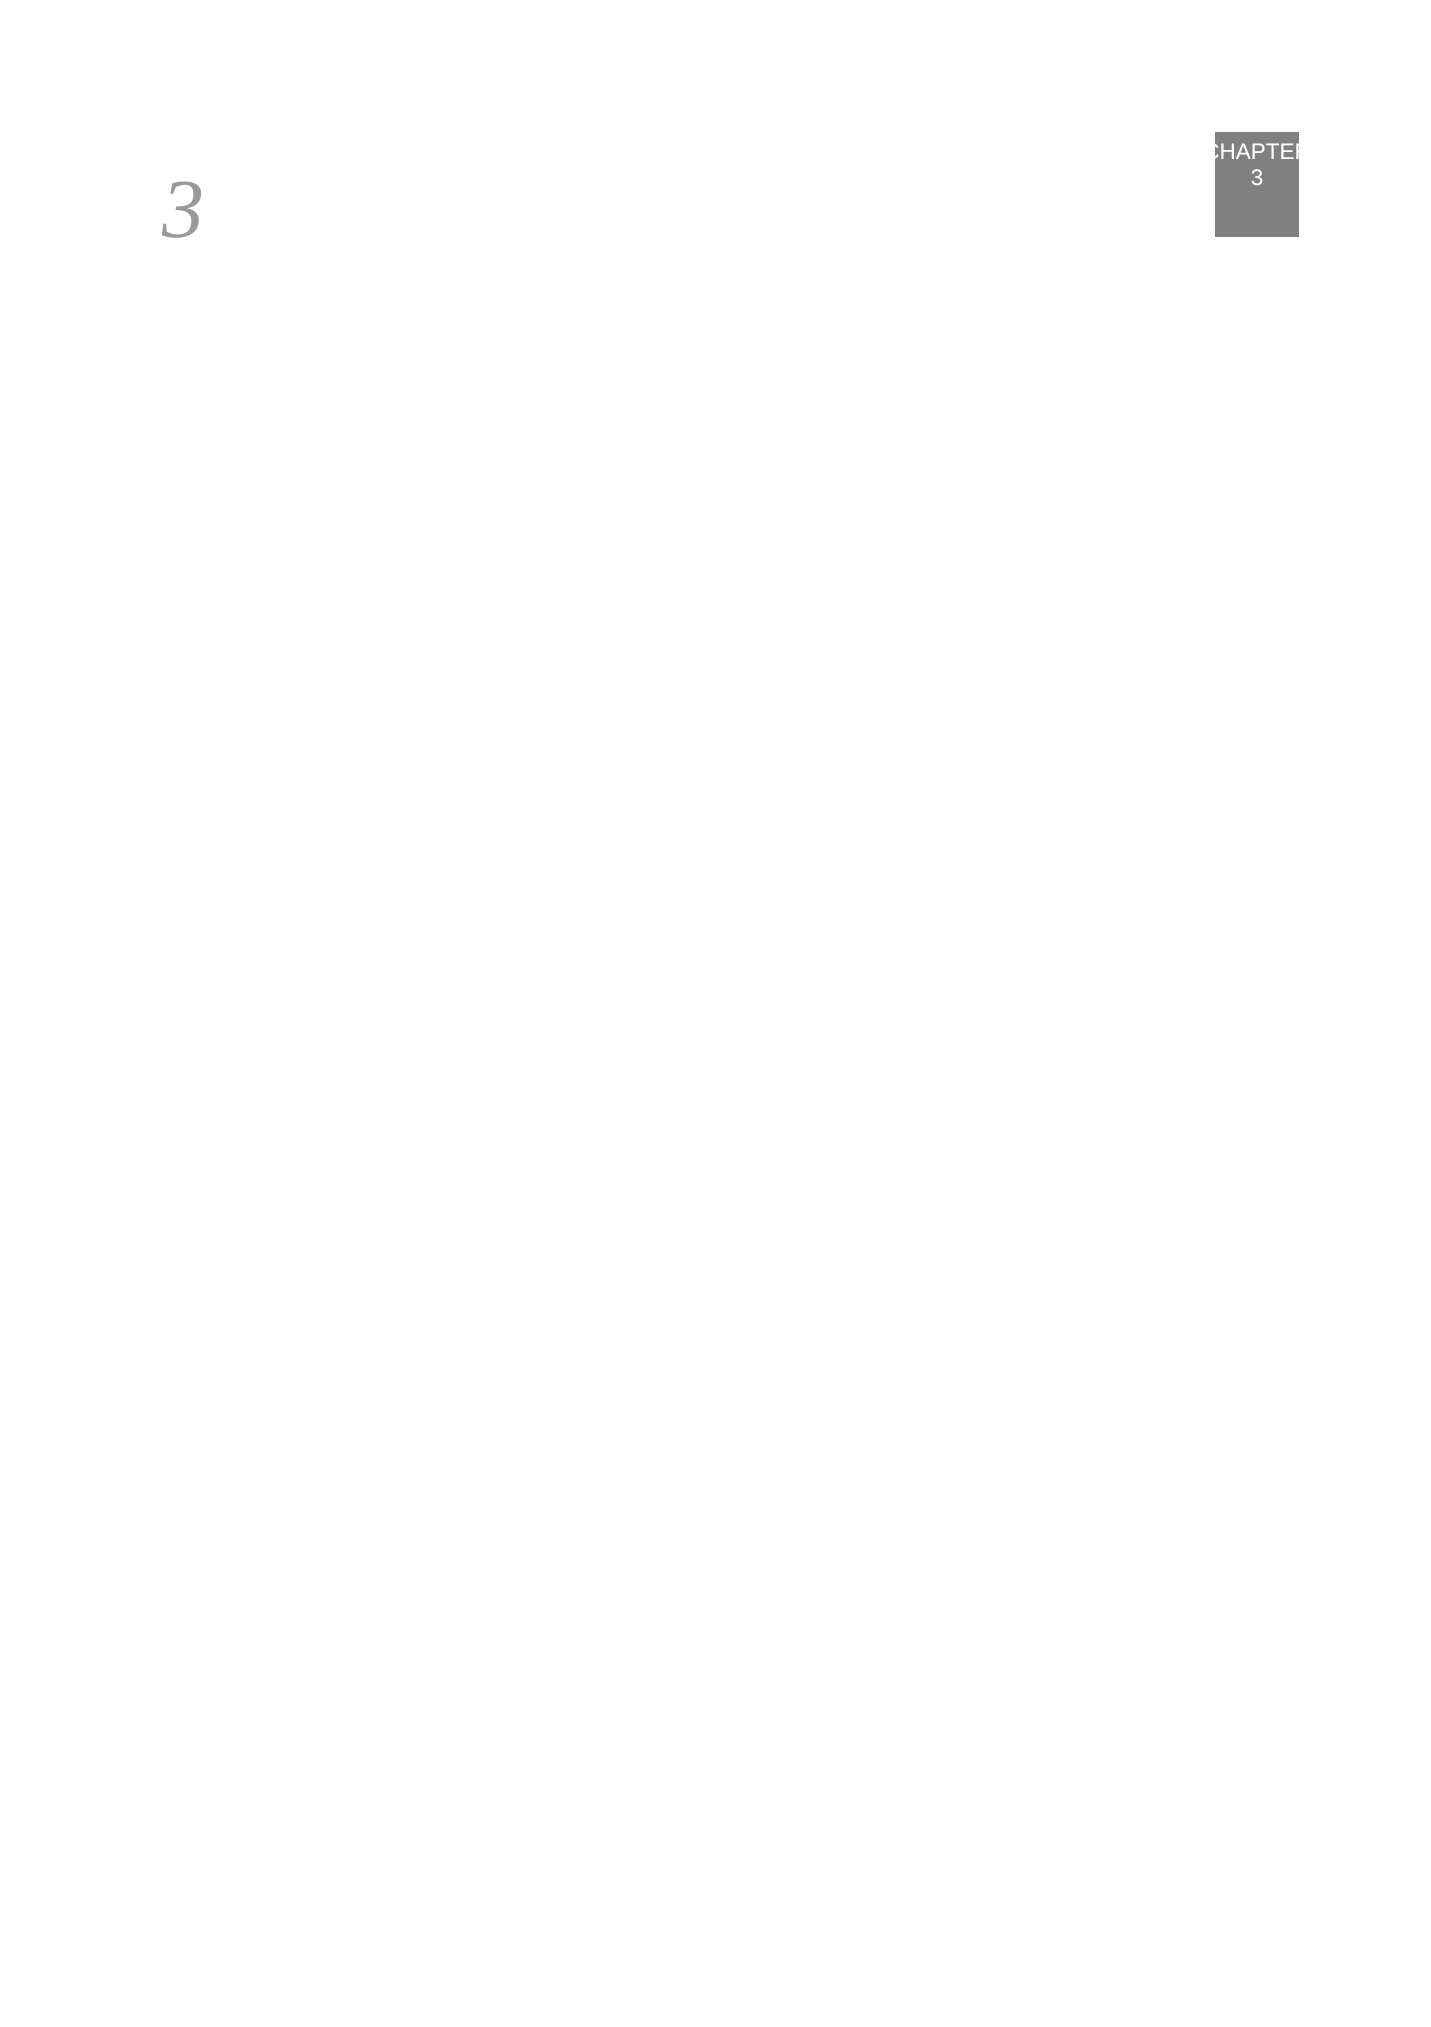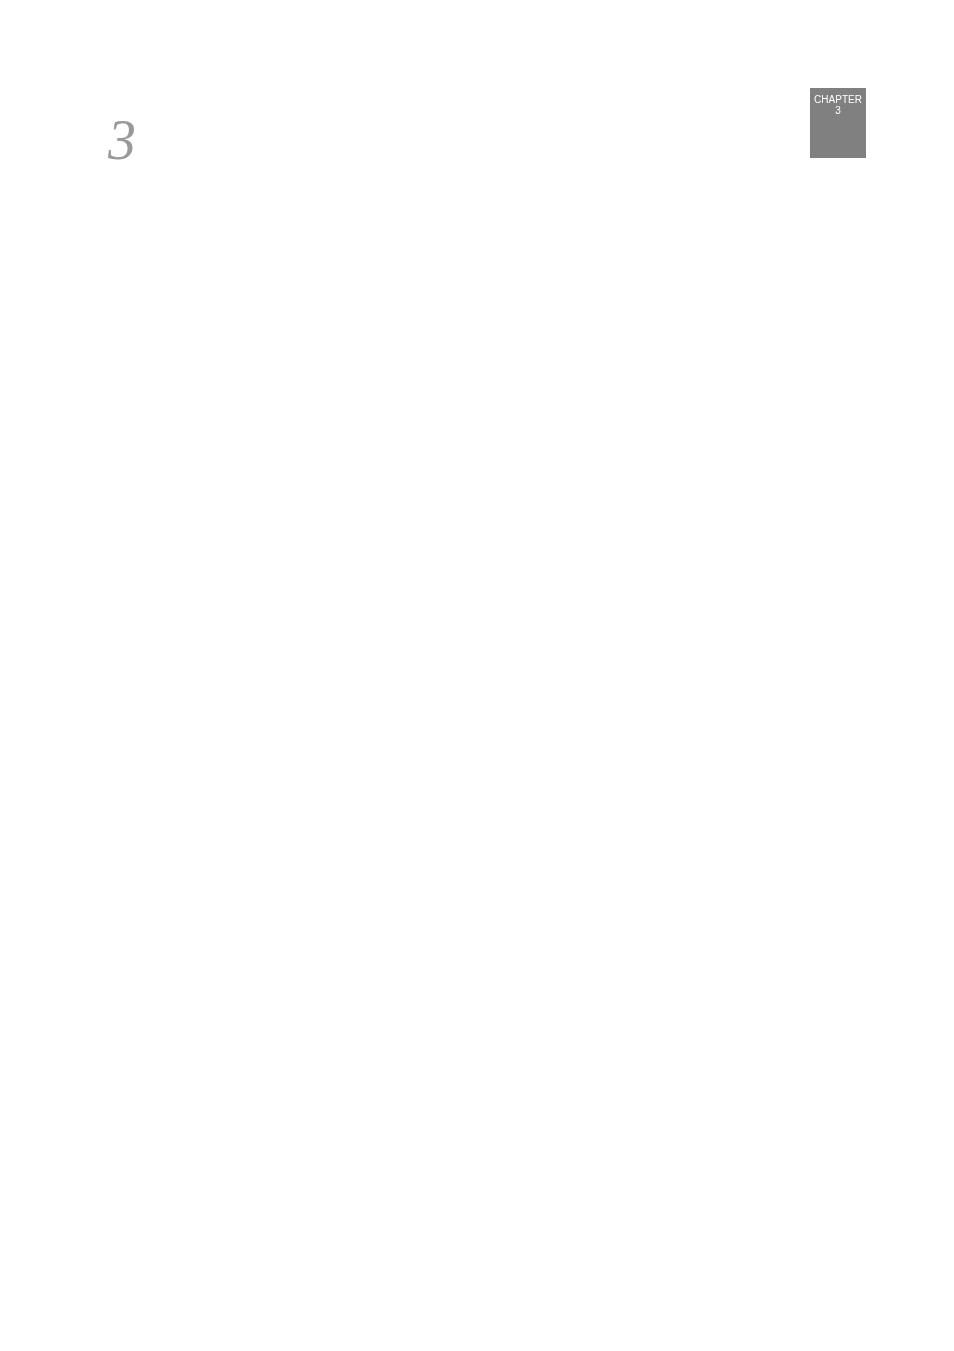--- a/index.html
+++ b/index.html
@@ -27,21 +27,21 @@
     color: #999;
   }
   .grey-tab {
     position: absolute;
     right: 88px;
     top: 88px;
     width: 56px;
     height: 70px;
     background: #808080;
     color: #fff;
-    font-size: 10px;
+    font-size: 15px;
     padding: 6px 4px;
     line-height: 1.1;
     display: flex;
     align-items: flex-start;
     justify-content: center;
     text-align: center;
   }
   .content {
     position: absolute;
     left: 108px;

